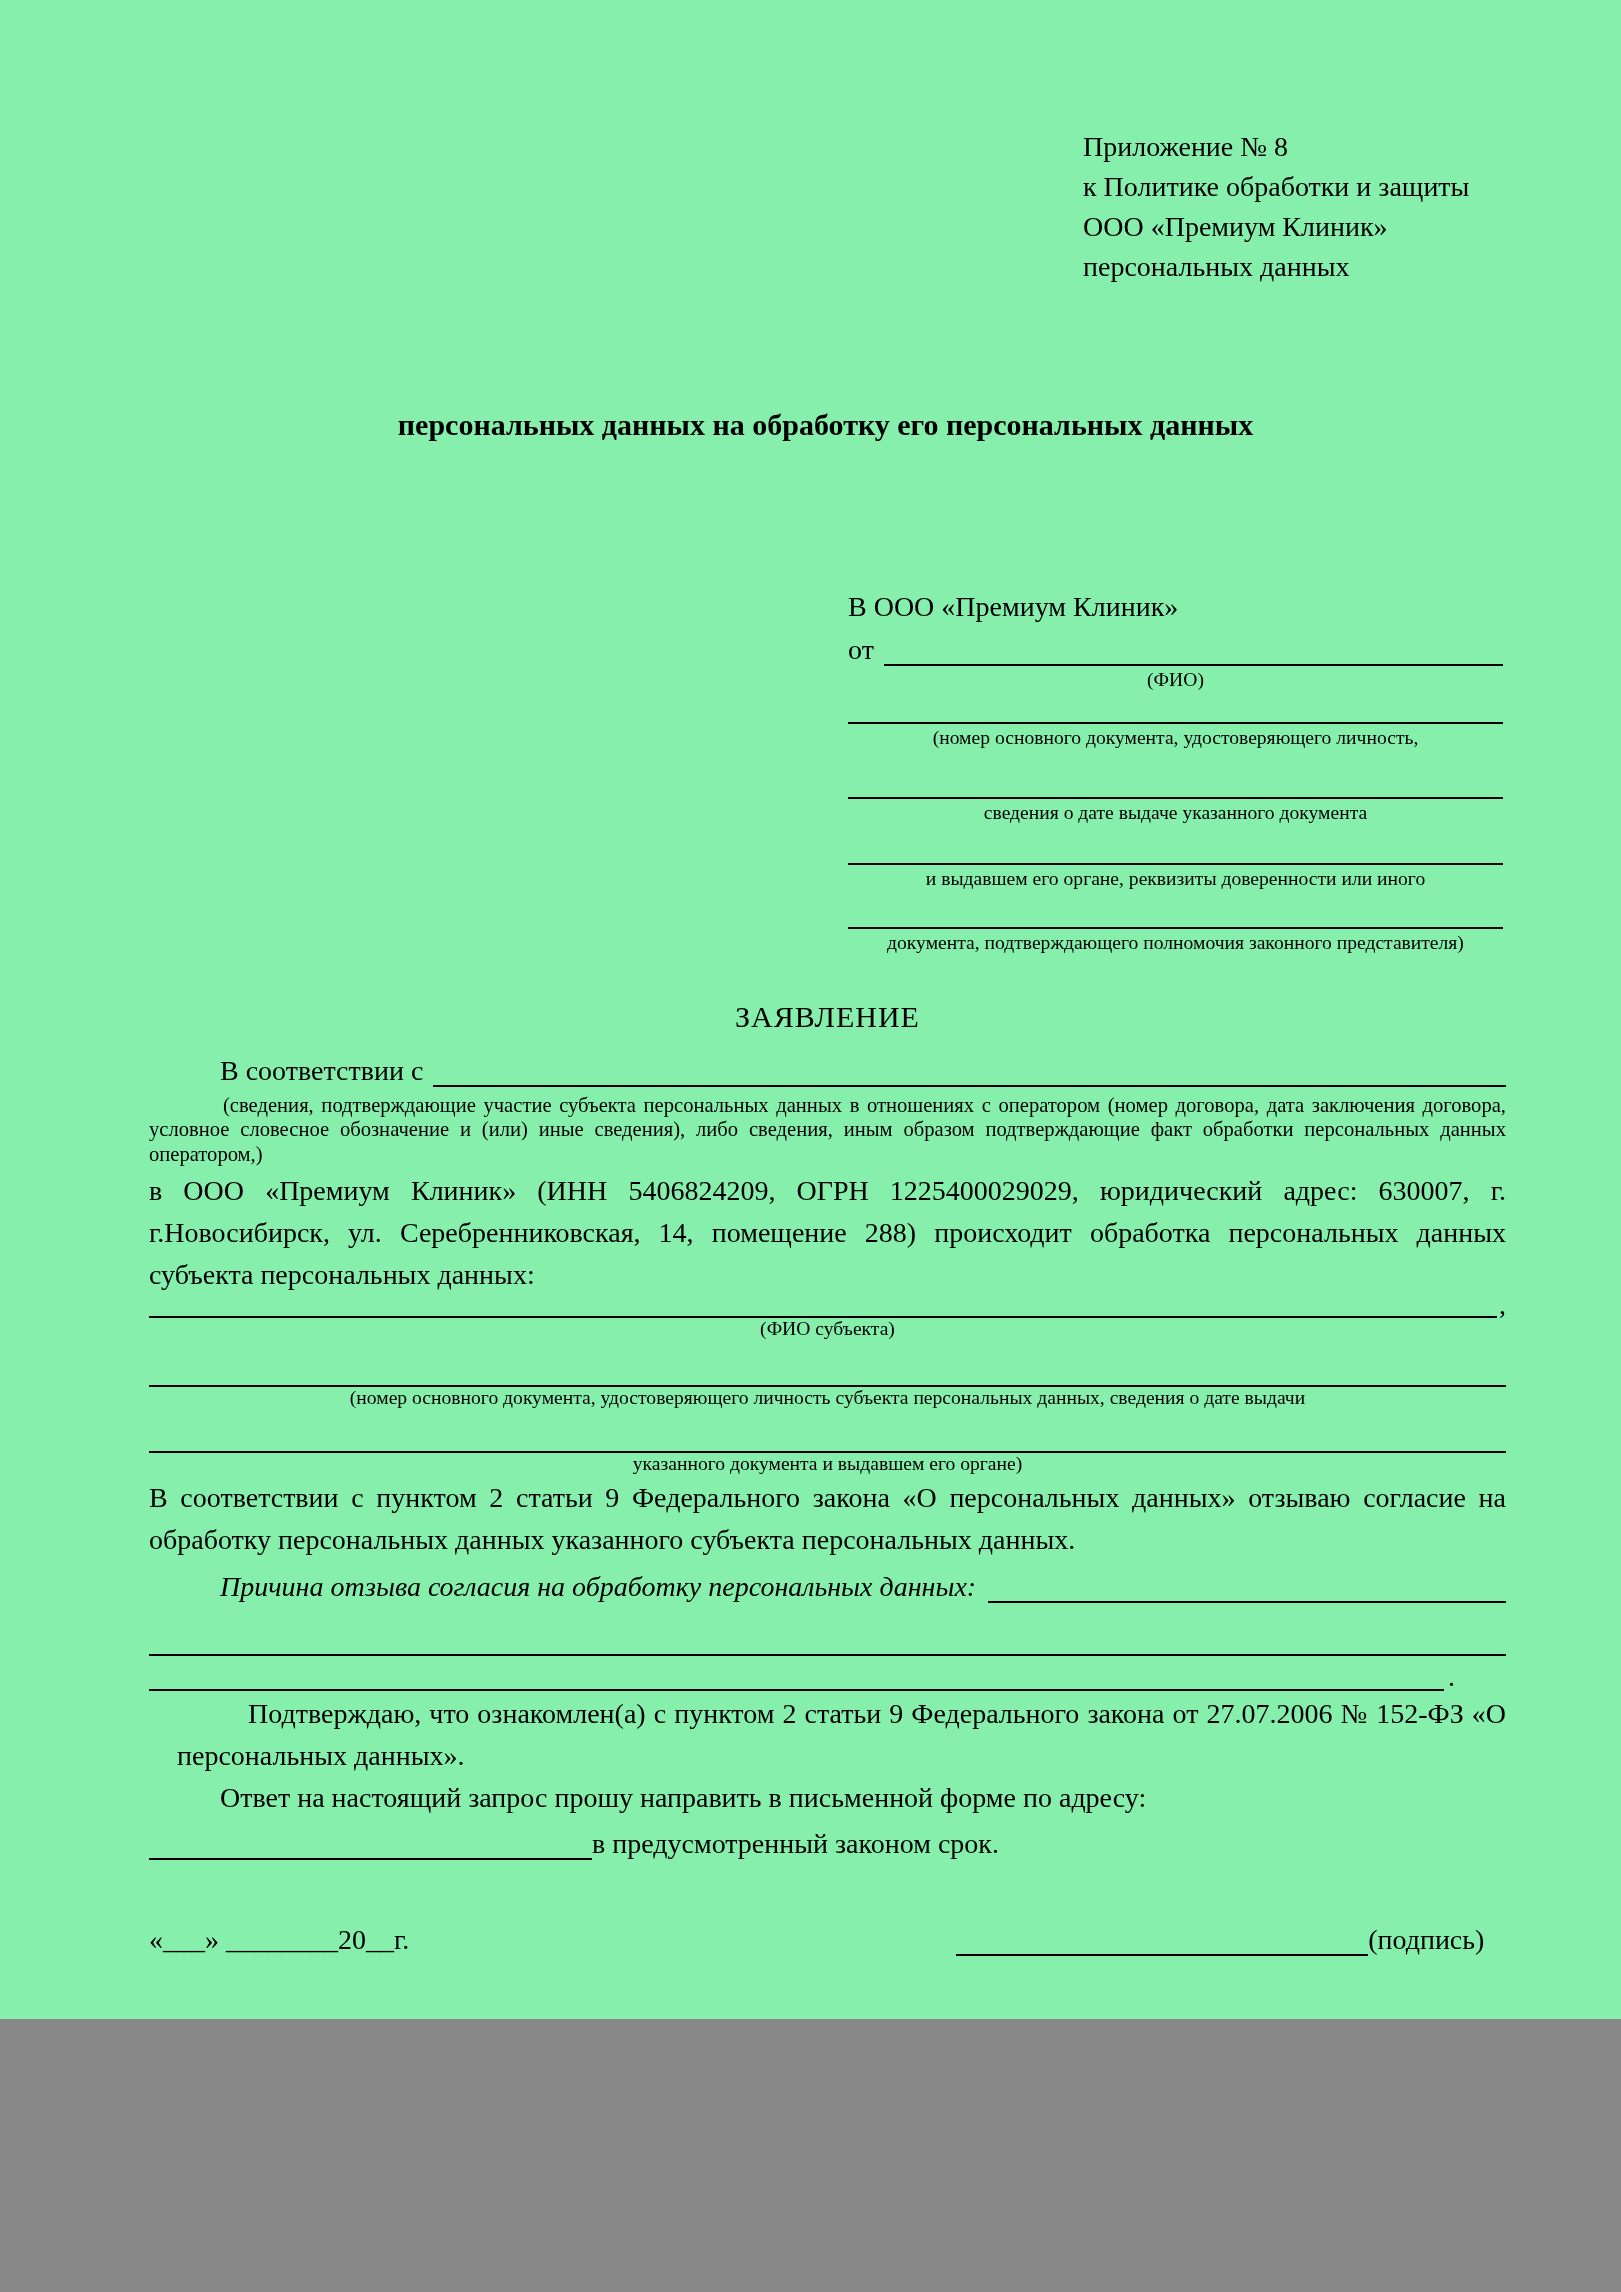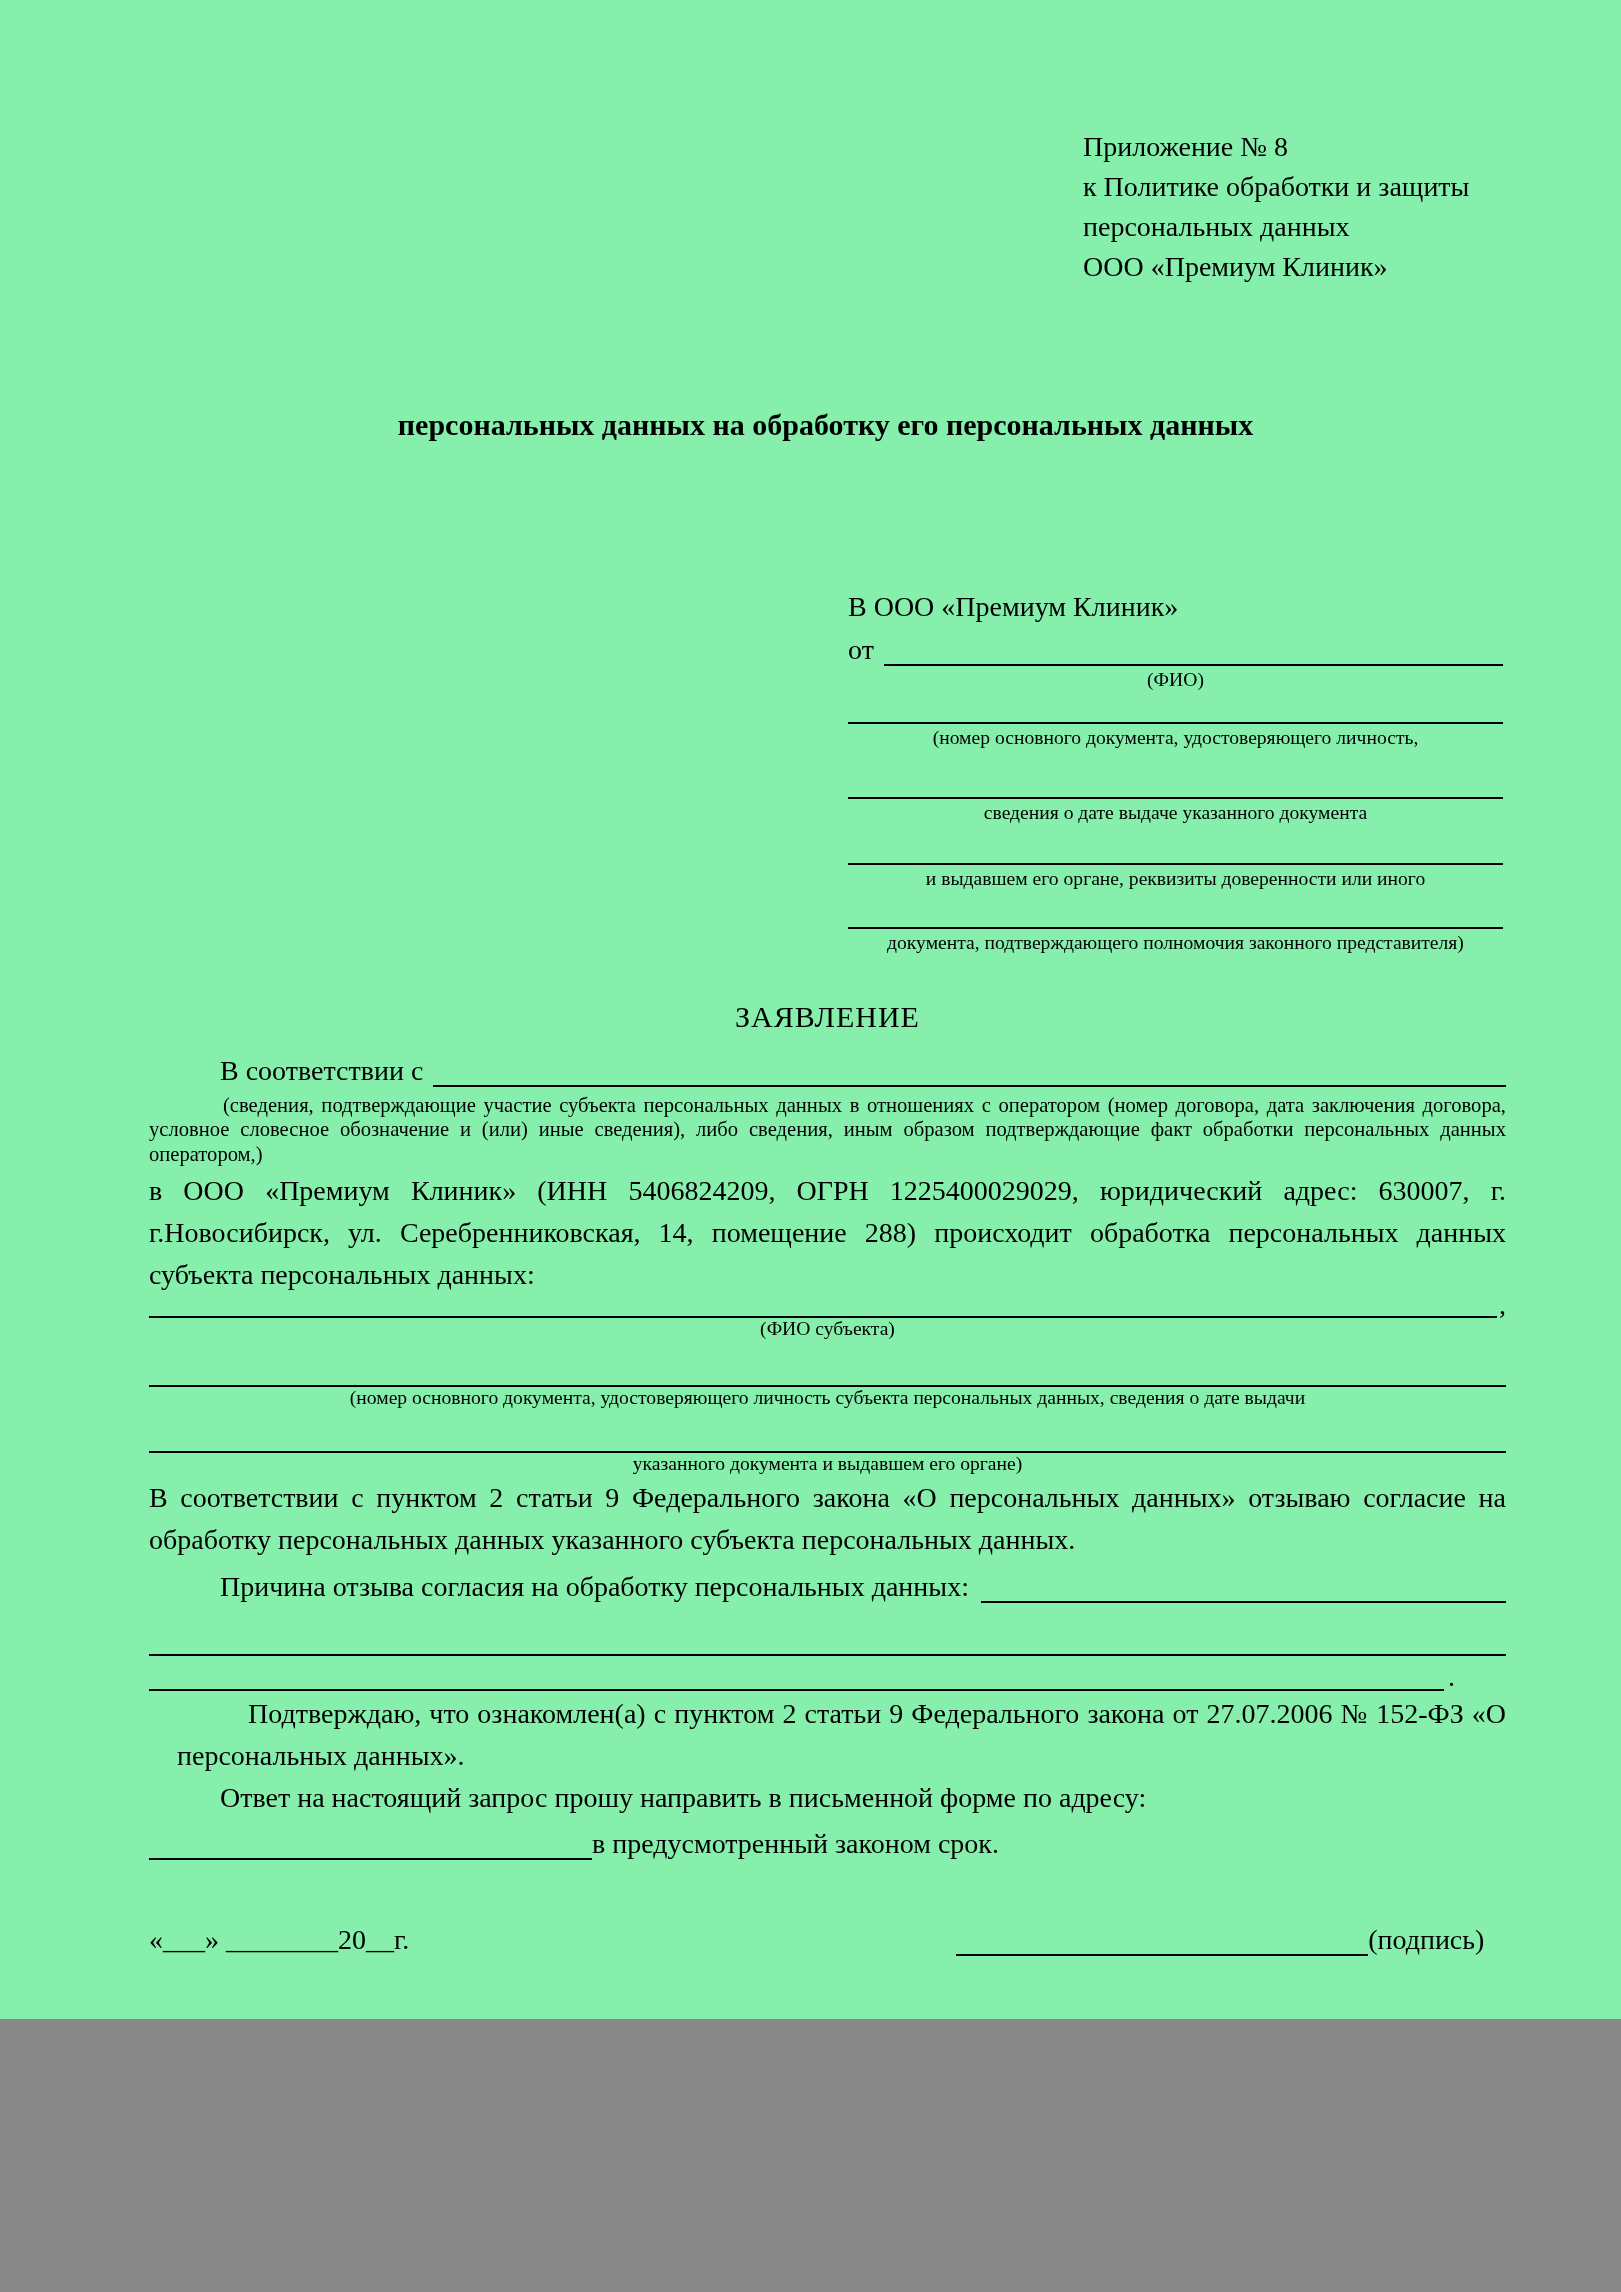--- a/index.html
+++ b/index.html
@@ -42,21 +42,21 @@
   .intro-row .blank{flex:1;margin-left:9.8px;}
   .footnote{font-size:20.6px;line-height:24.5px;text-align:justify;text-indent:74px;margin-bottom:3.9px;}
   .para{text-align:justify;line-height:42px;}
   .subject-row{display:flex;align-items:flex-end;height:21.6px;}
   .subject-row .blank{flex:1;}
   .subject-row .suffix{padding-left:2px;line-height:25.5px;}
   .sf1{height:45px;}
   .sf2{height:41px;}
   .midcap{font-size:19.6px;line-height:22.5px;text-align:center;padding-top:0;}
   .withdraw{margin-top:2px;}
-  .reason-row{display:flex;align-items:flex-end;height:42px;padding-left:71px;}
+  .reason-row{display:flex;align-items:flex-end;height:42px;padding-left:71px;font-style:italic;}
   .reason-row .lbl{white-space:nowrap;}
   .reason-row .blank{flex:1;margin-left:11.8px;}
   .bl-full{border-bottom:2.9px solid #000;height:51px;}
   .bl2-row{display:flex;align-items:flex-end;height:35px;}
   .bl2-row .blank{flex:1;margin-right:3.9px;}
   .bl2-row .suffix{padding-right:51px;line-height:29px;}
   .confirm{text-indent:71px;margin-top:2px;margin-left:28px;}
   .reply{text-indent:71px;}
   .reply-row{display:flex;align-items:flex-end;height:41px;}
   .reply-row .blank{width:443px;}
@@ -70,22 +70,22 @@
   .sig .capr{white-space:nowrap;}
 </style>
 </head>
 <body>
 
 <div class="page">
 
   <div class="appendix">
     <div>Приложение № 8</div>
     <div>к Политике обработки и защиты</div>
+    <div>ООО «Премиум Клиник»</div>
     <div>персональных данных</div>
-    <div>ООО «Премиум Клиник»</div>
   </div>
 
   <div class="title">
     <div>персональных данных на обработку его персональных данных</div>
   </div>
 
   <div class="recipient">
     <div class="r-to">В ООО «Премиум Клиник»</div>
     <div class="r-from">
       <span class="lbl">от</span>

